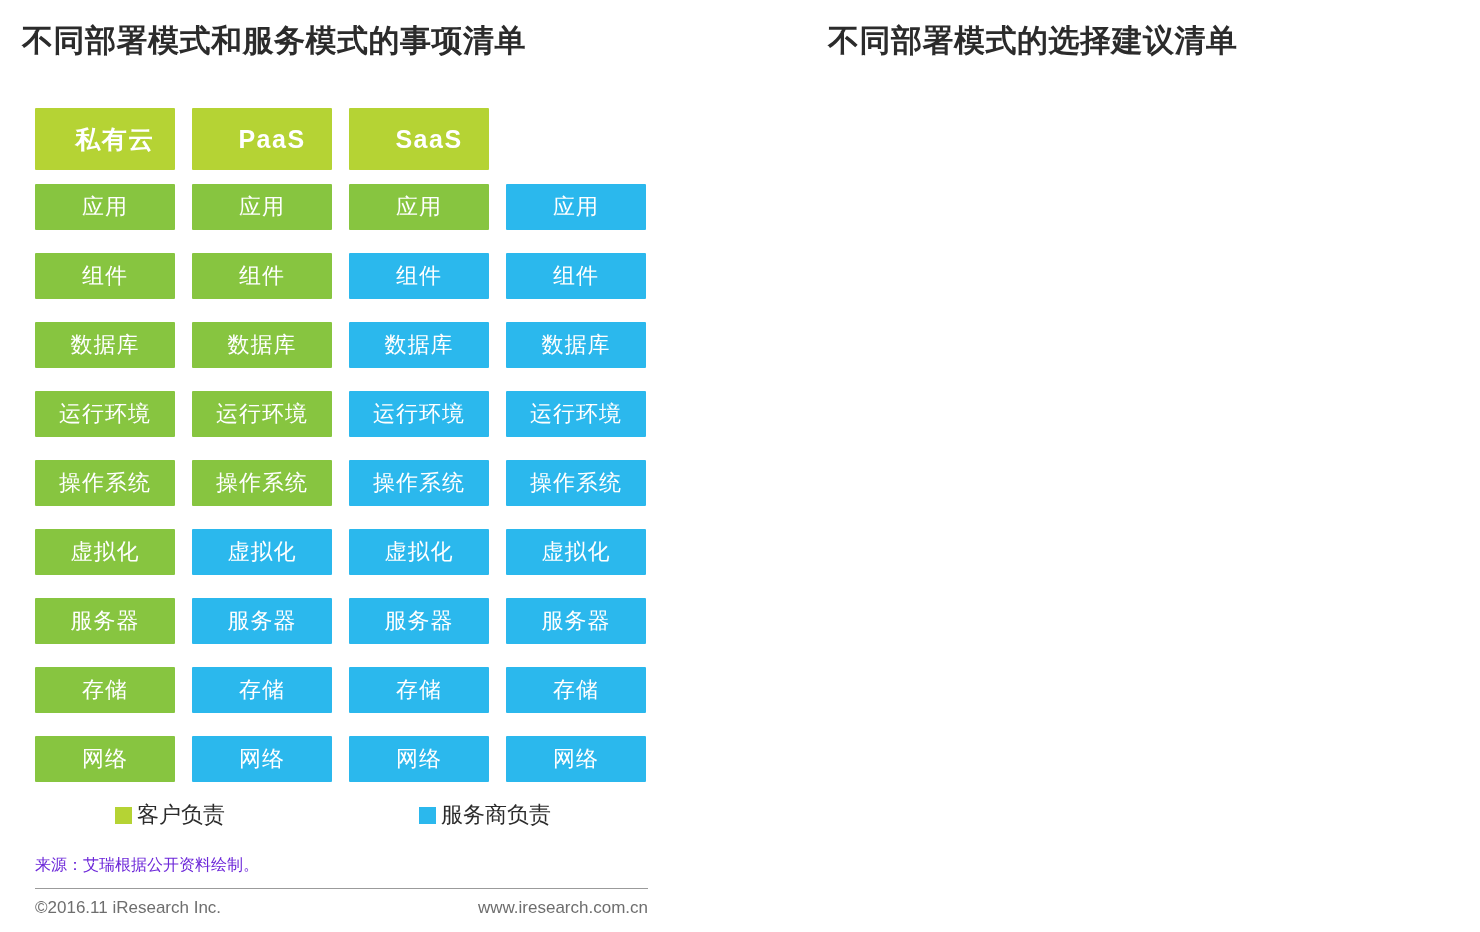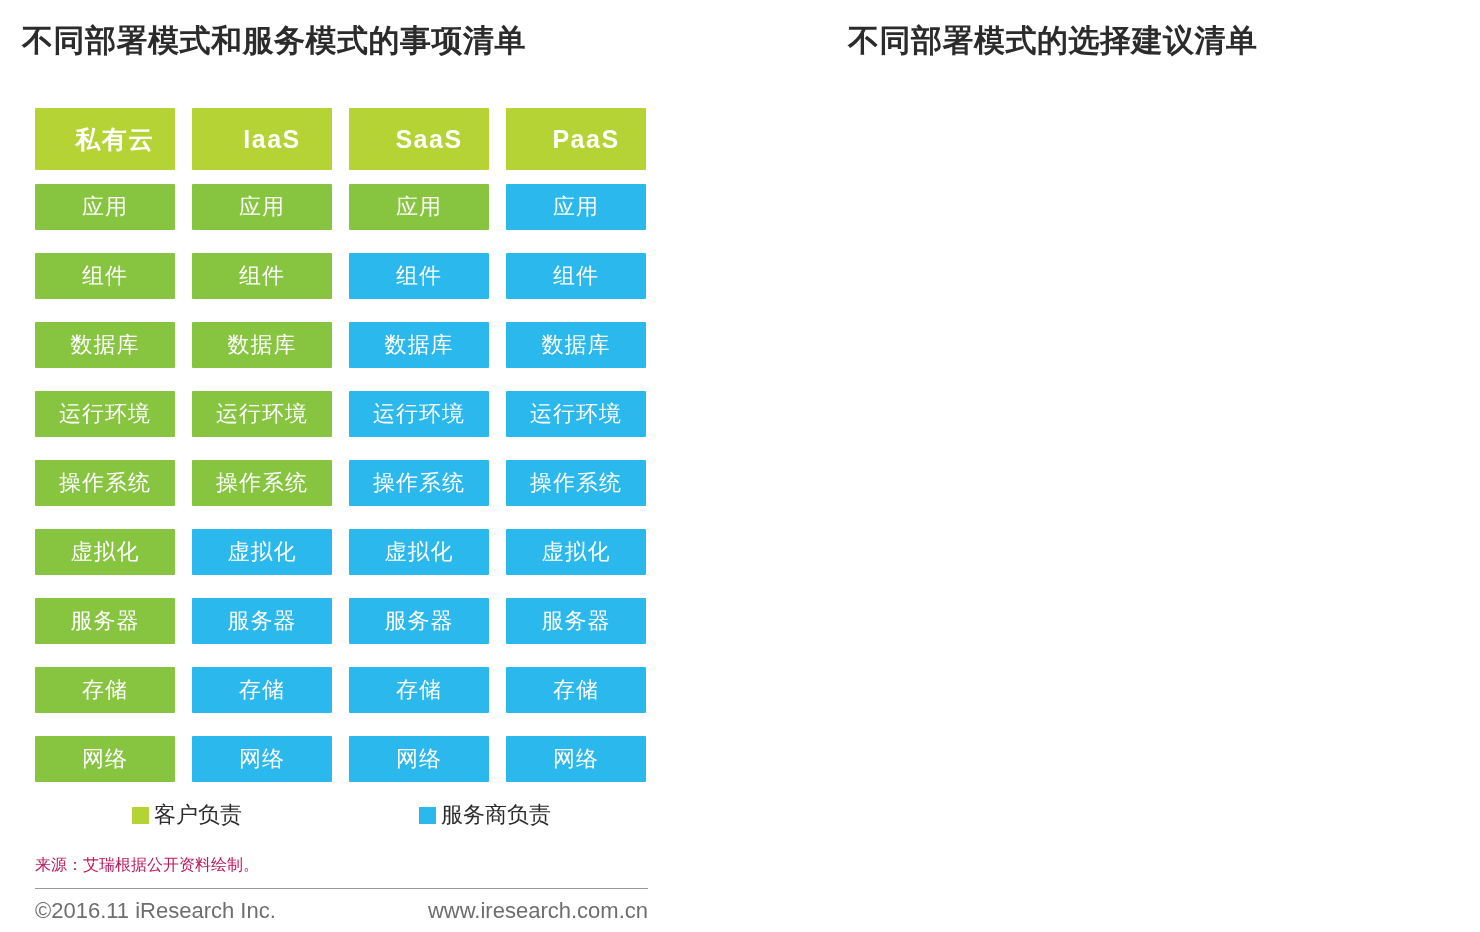--- a/index.html
+++ b/index.html
@@ -18,21 +18,21 @@
 
   .panel-title {
     position: absolute;
     font-size: 31px;
     font-weight: bold;
     color: #2b2b2b;
     letter-spacing: 0.5px;
     white-space: nowrap;
   }
   .panel-left .panel-title  { left: 22px; top: 20px; }
-  .panel-right .panel-title { left: 108px; top: 20px; }
+  .panel-right .panel-title { left: 88px; top: 20px; }
 
   
   .matrix { position: absolute; left: 35px; top: 108px; width: 613px; }
   .matrix-row { display: flex; gap: 17px; }
   .matrix-row + .matrix-row { margin-top: 23px; }
   .cell {
     width: 140px;
     height: 46px;
     display: flex;
     align-items: center;
@@ -63,68 +63,67 @@
     height: 26px;
   }
   .legend-item {
     position: absolute;
     display: flex;
     align-items: center;
     gap: 5px;
     font-size: 22px;
     color: #2b2b2b;
   }
-  .legend-item.li-0 { left: 97px; font-family: Liberation Serif, serif; }
+  .legend-item.li-0 { left: 80px; font-family: Liberation Serif, serif; }
   .legend-item.li-1 { left: 384px; }
   .swatch { width: 17px; height: 17px; display: inline-block; }
   .sw-green { background: #b5d334; }
   .sw-blue  { background: #2bb8ed; }
 
   
   .notes {
     position: absolute;
     font-size: 16px;
-    color: #be185d;
+    color: #6d28d9;
     line-height: 1.65;
   }
   .panel-left  .notes { left: 35px; top: 852px; }
 
   .footdiv {
     position: absolute;
     height: 1px;
     background: #9b9b9b;
   }
   .panel-left  .footdiv { left: 35px;  top: 888px; width: 613px; }
 
   .footer {
     position: absolute;
     top: 898px;
-    font-size: 22px;
+    font-size: 17px;
     color: #6e6e6e;
     display: flex;
     justify-content: space-between;
     gap: 24px;
   }
   .panel-left  .footer { left: 35px;  width: 613px; }
 </style>
 </head>
 <body>
 
 <div class="page">
 
   <section class="panel panel-left">
 
     <h1 class="panel-title">不同部署模式和服务模式的事项清单</h1>
 
     <div class="matrix">
       <div class="matrix-row matrix-head">
           <div class="cell c-headgreen">私有云</div>
-          <div class="cell c-headgreen">IaaS</div>
+          <div class="cell c-headgreen">PaaS</div>
           <div class="cell c-headgreen">SaaS</div>
-          <div class="cell c-headgreen">PaaS</div>
         </div>
       <div>
           <div class="matrix-row">
             <div class="cell c-green">应用</div>
             <div class="cell c-green">应用</div>
             <div class="cell c-green">应用</div>
             <div class="cell c-blue">应用</div>
           </div>
           <div class="matrix-row">
             <div class="cell c-green">组件</div>

